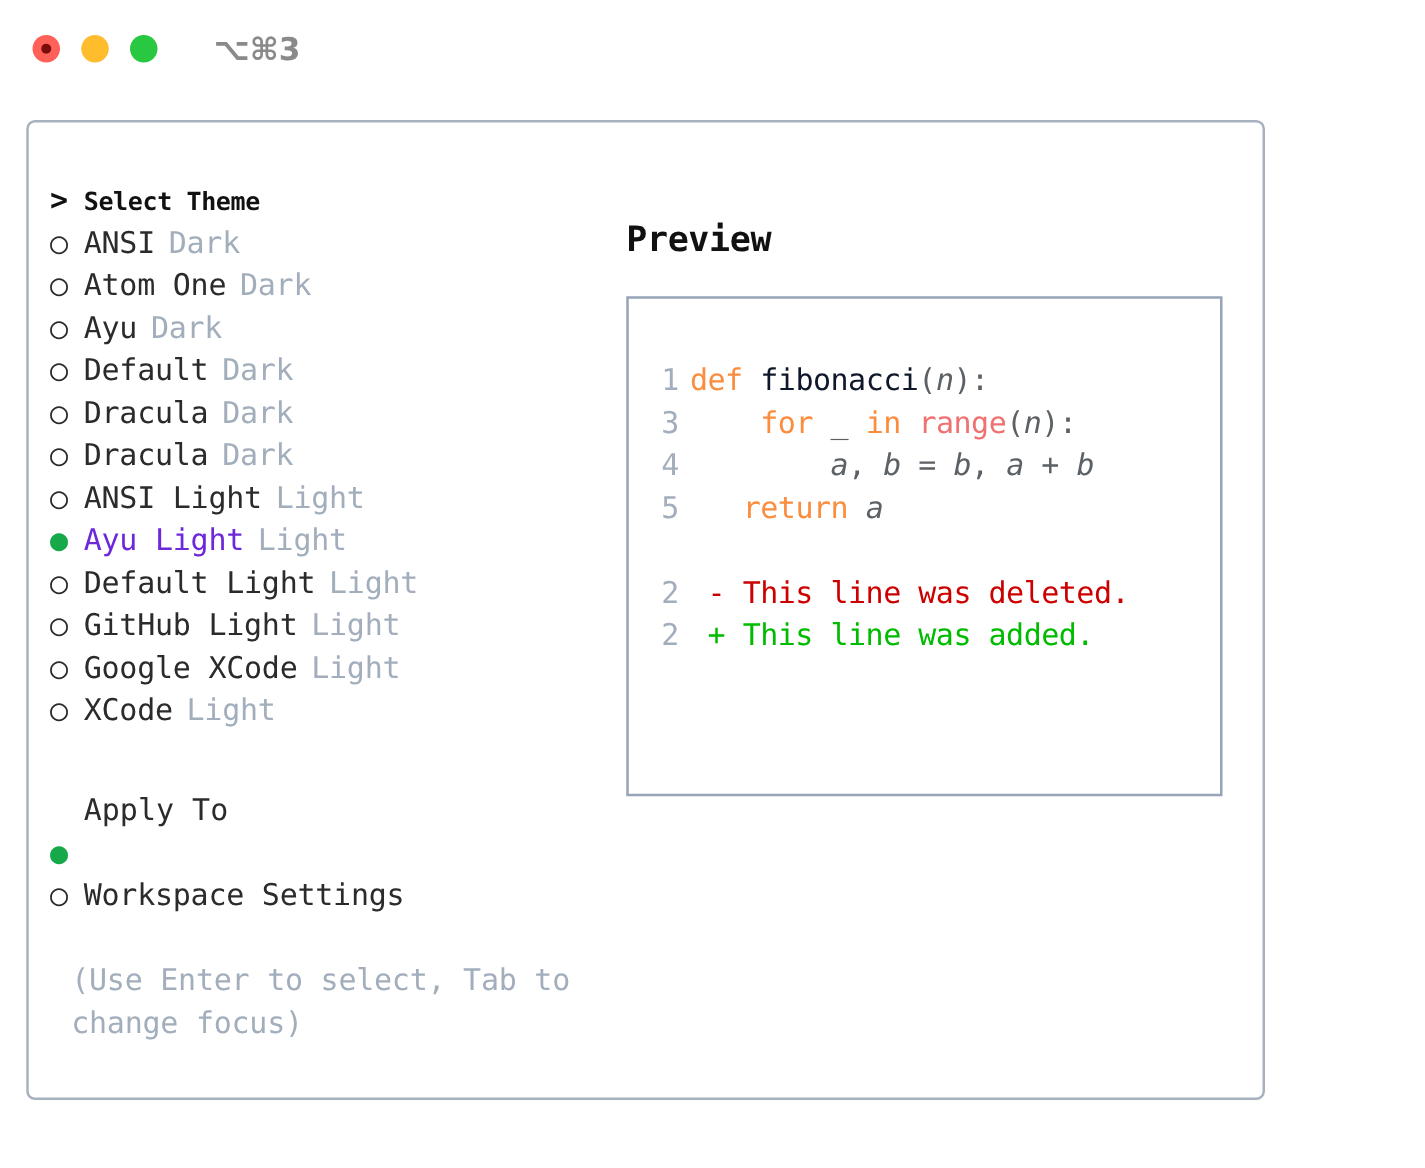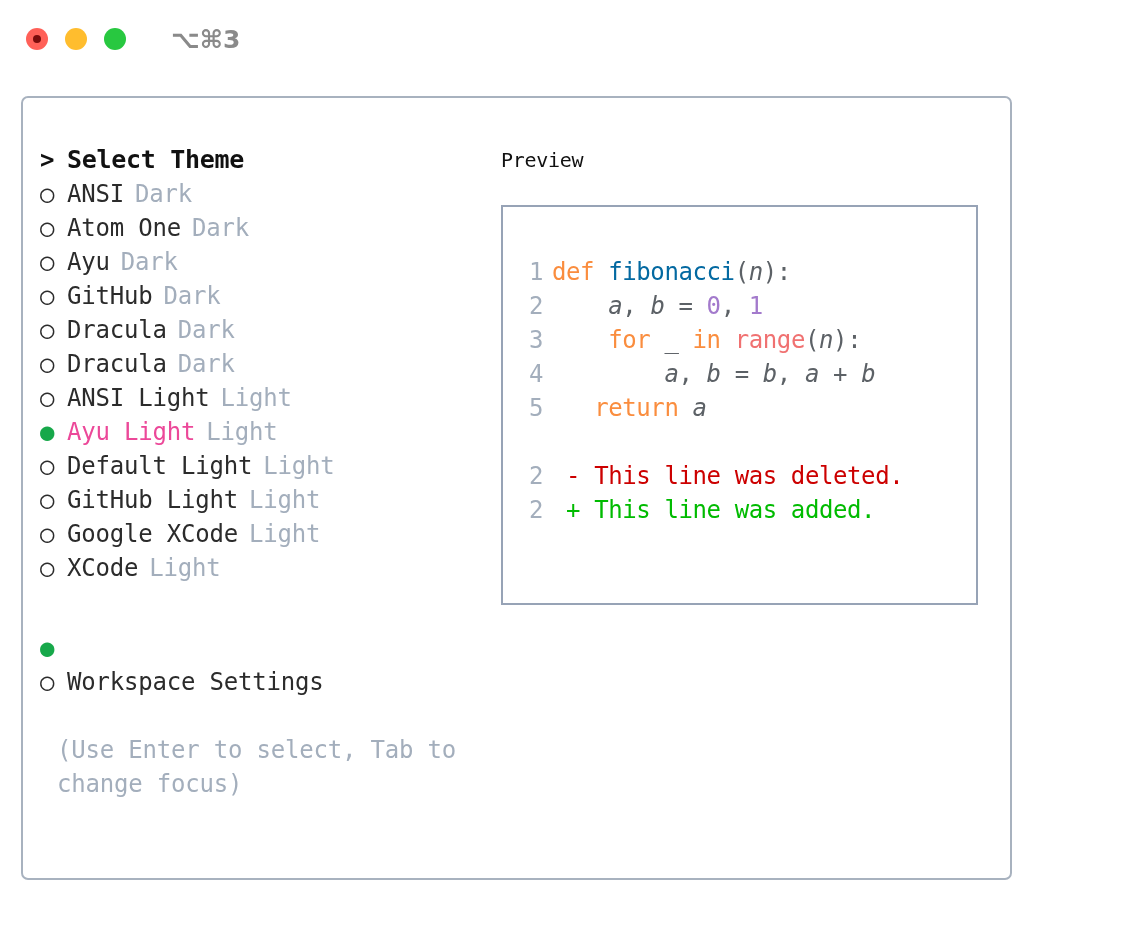--- a/index.html
+++ b/index.html
@@ -100,30 +100,30 @@
     display: inline-block;
     width: 27px;
     flex: 0 0 27px;
     font-size: 24px;
     color: #2B2B2B;
   }
   .marker.sel { color: #17A84A; }
   .marker.caret { font-weight: 700; color: #111111; }
 
   .heading {
-    font-size: 25px;
+    font-size: 20px;
     font-weight: 700;
     color: #111111;
     letter-spacing: -0.3px;
   }
   .label {
     color: #2B2B2B;
     letter-spacing: -0.2px;
   }
-  .label.selected { color: #ec4899; }
+  .label.selected { color: #6d28d9; }
   .tagtext {
     color: #A3AEBC;
     margin-left: 11px;
     letter-spacing: -0.2px;
   }
 
   .section-label {
     padding-left: 27px;
     color: #2B2B2B;
     font-size: 24px;
@@ -143,25 +143,26 @@
   }
 
   
   .right-col {
     position: absolute;
     left: 478px;
     top: 45px;
     width: 490px;
   }
   .preview-title {
-    font-size: 20px;
-    font-weight: 400;
+    font-size: 28px;
+    font-weight: 700;
     color: #111111;
     letter-spacing: -0.3px;
     line-height: 34px;
+    margin-top: 32px;
   }
   .codebox {
     margin-top: 28px;
     width: 477px;
     height: 400px;
     border: 2px solid #97A3B6;
     box-sizing: border-box;
     background: #ffffff;
     padding: 48px 0 0 0;
     overflow: hidden;
@@ -178,21 +179,21 @@
     display: inline-block;
     width: 26px;
     text-align: right;
     color: #A3AEBC;
     margin-right: 9px;
   }
   .blank-line { height: 34px; }
 
   
   .t-kw   { color: #FA8D3E; text-align: center; }
-  .t-fn   { color: #0369a1; text-align: center; }
+  .t-fn   { color: #0f172a; text-align: center; }
   .t-num  { color: #A37ACC; }
   .t-call { color: #F07171; }
   .t-var  { color: #5C6166; font-style: italic; }
   .t-punc { color: #5C6166; }
   .t-ctx  { color: #808080; }
   .t-del  { color: #CC0000; }
   .t-add  { color: #00BB00; }
 </style>
 </head>
 <body>
@@ -226,21 +227,21 @@
             <span class="label">Atom One</span>
             <span class="tagtext">Dark</span>
           </div>
           <div class="row">
             <span class="marker">○</span>
             <span class="label">Ayu</span>
             <span class="tagtext">Dark</span>
           </div>
           <div class="row">
             <span class="marker">○</span>
-            <span class="label">GitHub</span>
+            <span class="label">Default</span>
             <span class="tagtext">Dark</span>
           </div>
           <div class="row">
             <span class="marker">○</span>
             <span class="label">Dracula</span>
             <span class="tagtext">Dark</span>
           </div>
           <div class="row">
             <span class="marker">○</span>
             <span class="label">Dracula</span>
@@ -273,20 +274,23 @@
           </div>
           <div class="row">
             <span class="marker">○</span>
             <span class="label">XCode</span>
             <span class="tagtext">Light</span>
           </div>
         </div>
 
       <div class="spacer-lg"></div>
 
+      <div class="row">
+        <span class="section-label">Apply To</span>
+      </div>
 
       <div id="apply-list">
           <div class="row">
             <span class="marker sel">●</span>
           </div>
           <div class="row">
             <span class="marker">○</span>
             <span class="label">Workspace Settings</span>
           </div>
         </div>
@@ -294,21 +298,20 @@
       <div class="spacer-md"></div>
 
       <div class="hint">(Use Enter to select, Tab to change focus)</div>
     </div>
 
     <div class="right-col">
       <div class="preview-title">Preview</div>
       <div class="codebox">
         <div id="code-lines">
             <div class="code-line"><span class="ln">1</span><span class="t-kw">def</span><span class="t-punc"> </span><span class="t-fn">fibonacci</span><span class="t-punc">(</span><span class="t-var">n</span><span class="t-punc">):</span></div>
-            <div class="code-line"><span class="ln">2</span><span class="t-punc">    </span><span class="t-var">a</span><span class="t-punc">, </span><span class="t-var">b</span><span class="t-punc"> = </span><span class="t-num">0</span><span class="t-punc">, </span><span class="t-num">1</span></div>
             <div class="code-line"><span class="ln">3</span><span class="t-punc">    </span><span class="t-kw">for</span><span class="t-punc"> </span><span class="t-var">_</span><span class="t-punc"> </span><span class="t-kw">in</span><span class="t-punc"> </span><span class="t-call">range</span><span class="t-punc">(</span><span class="t-var">n</span><span class="t-punc">):</span></div>
             <div class="code-line"><span class="ln">4</span><span class="t-punc">        </span><span class="t-var">a</span><span class="t-punc">, </span><span class="t-var">b</span><span class="t-punc"> = </span><span class="t-var">b</span><span class="t-punc">, </span><span class="t-var">a</span><span class="t-punc"> + </span><span class="t-var">b</span></div>
             <div class="code-line"><span class="ln">5</span><span class="t-punc">   </span><span class="t-kw">return</span><span class="t-punc"> </span><span class="t-var">a</span></div>
           </div>
         <div class="blank-line"></div>
         <div id="diff-lines">
             <div class="code-line"><span class="ln">2</span><span class="t-del"> - This line was deleted.</span></div>
             <div class="code-line"><span class="ln">2</span><span class="t-add"> + This line was added.</span></div>
           </div>
       </div>

